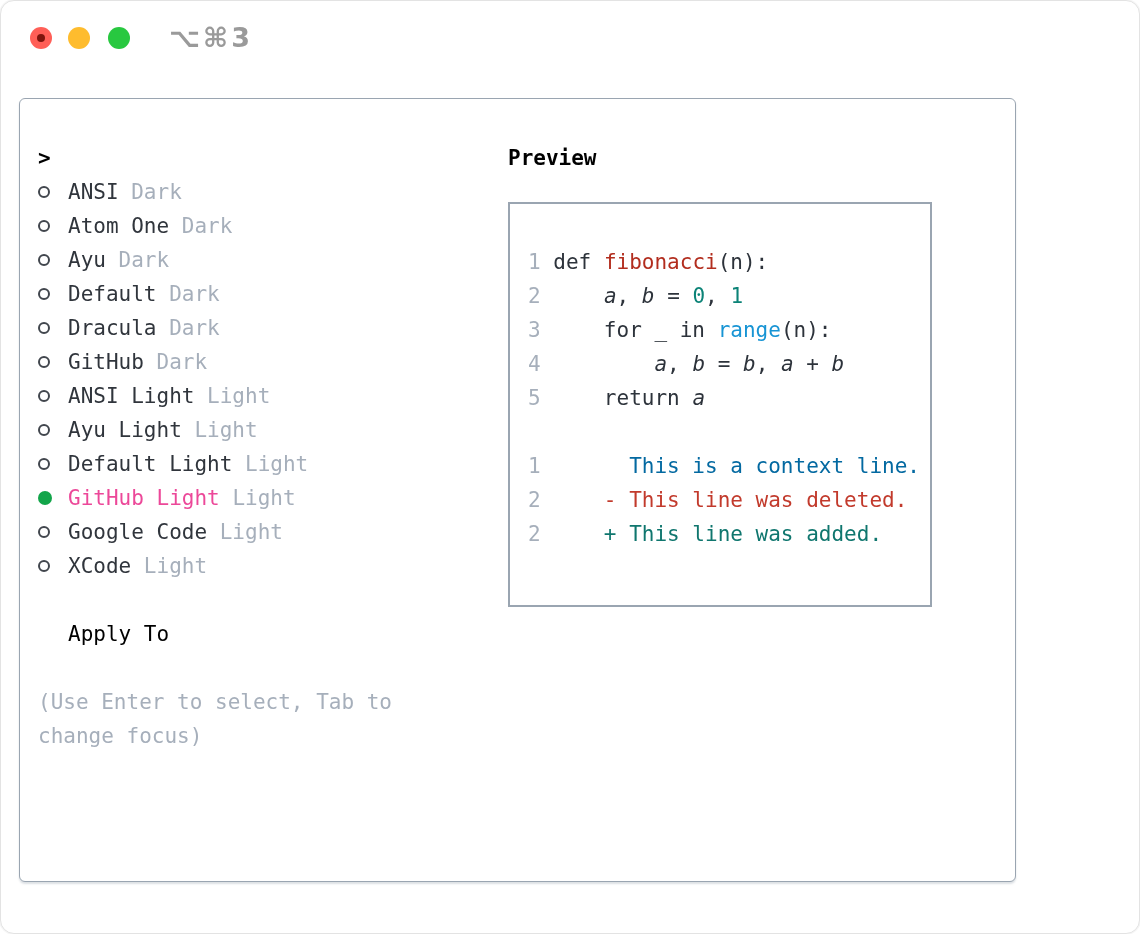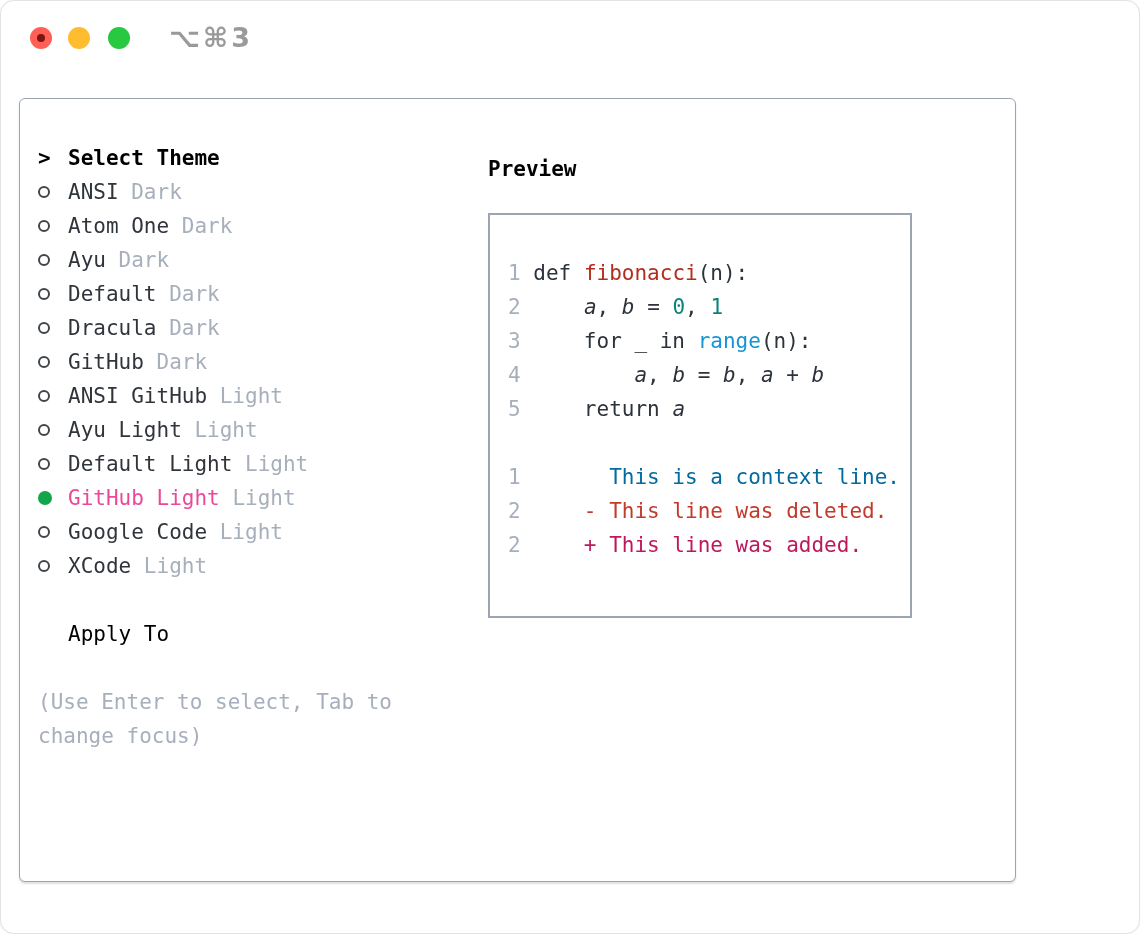--- a/index.html
+++ b/index.html
@@ -37,56 +37,55 @@
   .marker-slot{width:30px;flex:0 0 30px;display:flex;align-items:center;}
   .prompt{color:#000;font-weight:700;}
   .hdr{color:#000;font-weight:700;}
   .subhdr{color:#000;}
   .ring{width:12px;height:12px;border-radius:50%;border:2px solid #41464d;box-sizing:border-box;display:inline-block;}
   .dot{width:14px;height:14px;border-radius:50%;display:inline-block;}
   .item-name{color:#30353c;white-space:pre;}
   .item-variant{color:#a6afbb;white-space:pre;}
   .hint{width:432px;font-size:21px;line-height:34px;color:#a6afbb;}
   
-  .right-col{position:absolute;left:468px;top:42px;width:500px;margin-top:11px;}
+  .right-col{position:absolute;left:488px;top:42px;width:500px;}
   .preview-box{
     margin-top:27px;width:424px;height:405px;box-sizing:border-box;
     border:2px solid #9aa5b1;background:#ffffff;
     padding:41px 0 0 18px;overflow:hidden;
   }
   .code-row{height:34px;font-size:21px;line-height:34px;white-space:pre;margin:0;
     font-family:"DejaVu Sans Mono","Liberation Mono",monospace;}
   .ln{color:#a6afbb;}
   .seg-d{color:#2d333b;}
   .seg-r{color:#b22d1e;}
   .seg-b{color:#1794d4;}
   .seg-t{color:#0c8377;}
   .seg-v{color:#2d333b;font-style:italic;}
   .seg-x{color:#0369a1;}
   .seg-del{color:#c23a2c;}
-  .seg-add{color:#be185d;}
+  .seg-add{color:#0f766e;}
 </style>
 </head>
 <body>
 
 <div class="window">
 
   <div class="titlebar">
     <div class="traffic red"></div>
     <div class="traffic yellow"></div>
     <div class="traffic green"></div>
     <div class="win-title">⌥⌘3</div>
   </div>
 
   <div class="panel">
 
     <div class="left-col">
       <div class="row">
         <span class="marker-slot prompt">&gt;</span>
-        <span class="hdr">Select Theme</span>
       </div>
       <div id="theme-list">
           <div class="row">
             <span class="marker-slot">
               <span class="ring"></span>
             </span>
             <span class="item-name">ANSI </span>
             <span class="item-variant">Dark</span>
           </div>
           <div class="row">
@@ -121,21 +120,21 @@
             <span class="marker-slot">
               <span class="ring"></span>
             </span>
             <span class="item-name">GitHub </span>
             <span class="item-variant">Dark</span>
           </div>
           <div class="row">
             <span class="marker-slot">
               <span class="ring"></span>
             </span>
-            <span class="item-name">ANSI GitHub </span>
+            <span class="item-name">ANSI Light </span>
             <span class="item-variant">Light</span>
           </div>
           <div class="row">
             <span class="marker-slot">
               <span class="ring"></span>
             </span>
             <span class="item-name">Ayu Light </span>
             <span class="item-variant">Light</span>
           </div>
           <div class="row">

